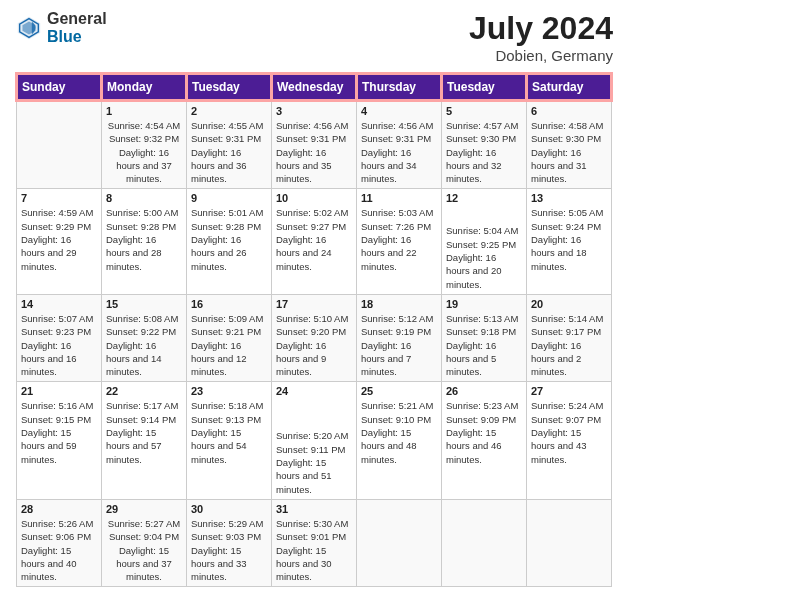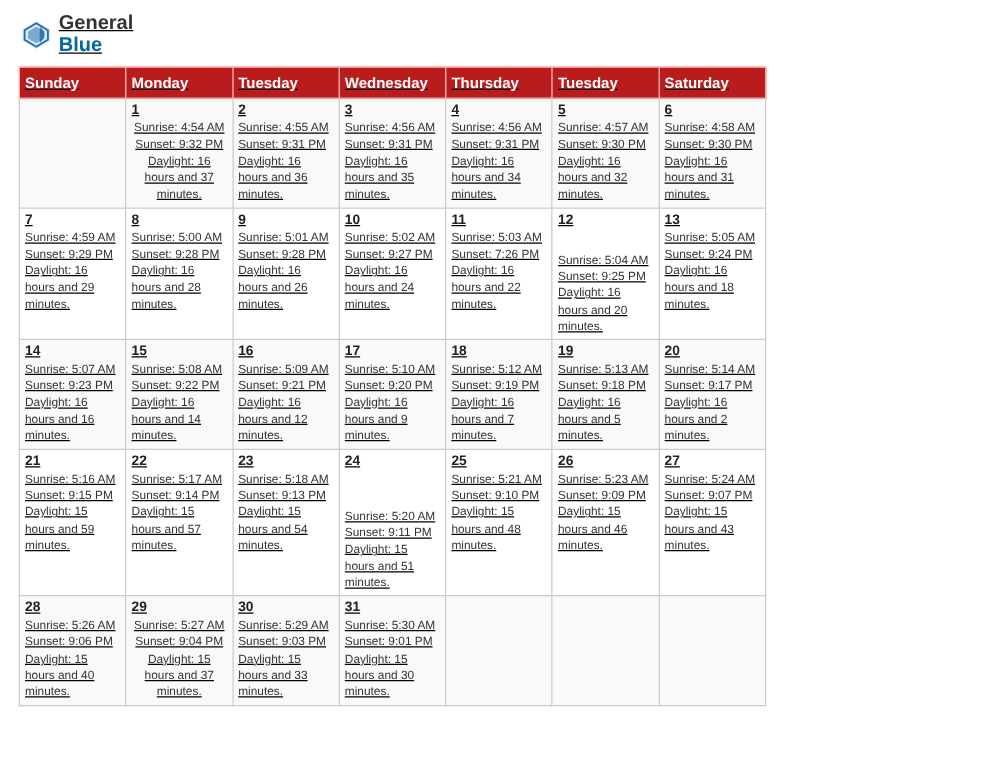--- a/index.html
+++ b/index.html
@@ -6,21 +6,20 @@
     body {
       font-family: Arial, sans-serif;
       background: #fff;
       width: 792px;
       height: 612px;
       overflow: hidden;
     }
     .container {
       width: 628px;
       padding: 10px 15px;
-      text-decoration: underline;
     }
     .header-row {
       display: flex;
       justify-content: space-between;
       align-items: flex-start;
       margin-bottom: 8px;
     }
     .logo {
       display: flex;
       align-items: center;
@@ -41,27 +40,27 @@
     .location {
       font-size: 15px;
       color: #444;
     }
     table {
       width: 100%;
       border-collapse: collapse;
       table-layout: fixed;
     }
     thead tr th {
-      background-color: #b91c1c;
+      background-color: #4c1d95;
       color: #fff;
       font-size: 12px;
       font-weight: bold;
       padding: 5px 4px;
       text-align: left;
-      border: 1px solid #fca5a5;
+      border: 3px solid #fca5a5;
     }
     tbody tr td {
       border: 1px solid #ccc;
       vertical-align: top;
       padding: 3px 4px;
       font-size: 9.5px;
       color: #333;
       height: 80px;
     }
     tbody tr:nth-child(odd) td {
@@ -92,20 +91,24 @@
         <polygon points="15,8 22,12 22,18 15,22 8,18 8,12" fill="#1a6aad" opacity="0.5"></polygon>
         <path d="M18 8 Q26 14 18 22" fill="#1a6aad" opacity="0.8"></path>
       </svg>
       <div>
         <div style="font-size:16px;font-weight:bold;color:#333;line-height:1.1;">
           <span>General</span><br>
           <span style="color:#0369a1;">Blue</span>
         </div>
       </div>
     </div>
+    <div class="title-block">
+      <div class="month-year">July 2024</div>
+      <div class="location">Dobien, Germany</div>
+    </div>
   </div>
 
   <table>
     <thead>
       <tr>
         <th>Sunday</th>
         <th>Monday</th>
         <th>Tuesday</th>
         <th>Wednesday</th>
         <th>Thursday</th>

